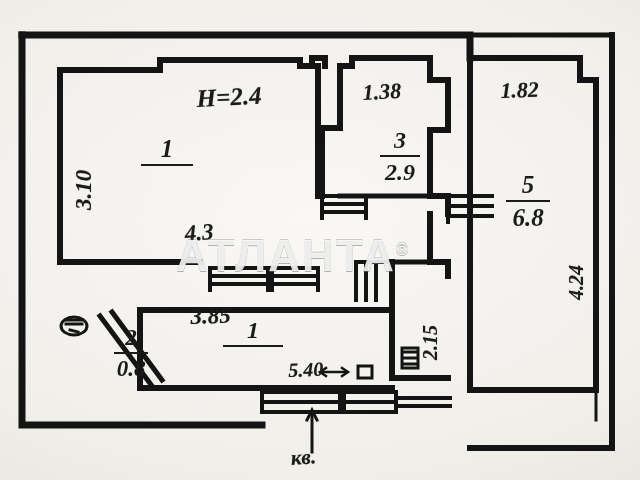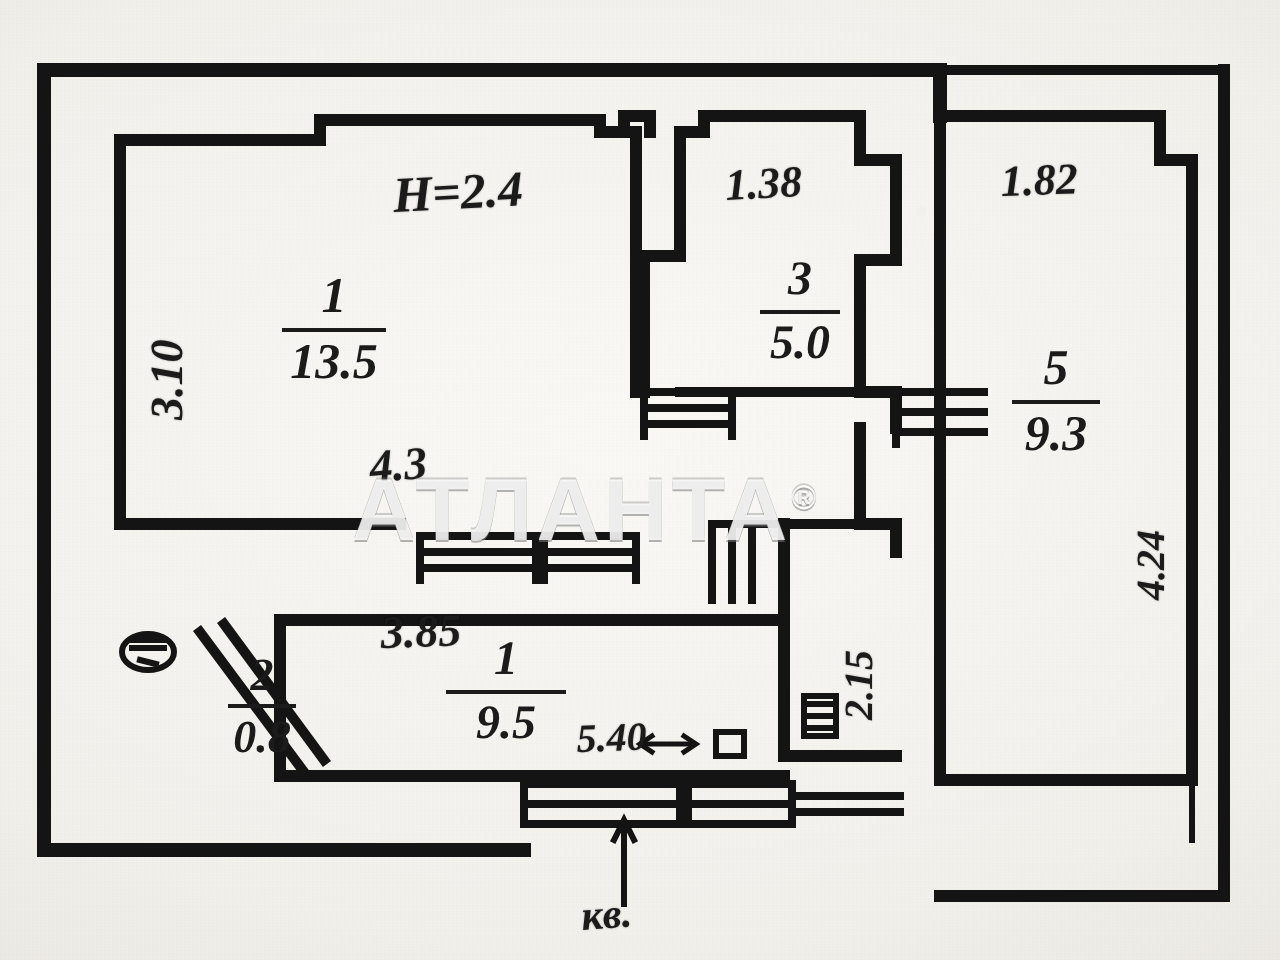--- a/index.html
+++ b/index.html
@@ -203,53 +203,51 @@
     </svg>
   </div>
 
   <div id="textlayer">
 
     <div class="lbl hand" style="left:196px;top:86px;font-size:25px;transform:rotate(-3deg);">H=2.4</div>
 
     <div class="frac" style="left:132px;top:136px;width:70px;font-size:25px;">
       <span class="num">1</span>
       <span class="bar" style="width:52px;"></span>
-      <span class="den">13.5</span>
     </div>
 
     <div class="lbl hand vert" style="left:72px;top:210px;font-size:23px;">3.10</div>
 
     <div class="lbl hand" style="left:184px;top:222px;font-size:23px;transform:rotate(-4deg);">4.3</div>
 
     <div class="lbl hand" style="left:362px;top:82px;font-size:22px;transform:rotate(-3deg);">1.38</div>
 
     <div class="frac" style="left:372px;top:128px;width:56px;font-size:24px;">
       <span class="num">3</span>
       <span class="bar" style="width:40px;"></span>
-      <span class="den">5.0</span>
+      <span class="den">2.9</span>
     </div>
 
     <div class="lbl hand" style="left:500px;top:80px;font-size:22px;transform:rotate(-2deg);">1.82</div>
 
     <div class="frac" style="left:500px;top:172px;width:56px;font-size:25px;">
       <span class="num">5</span>
       <span class="bar" style="width:44px;"></span>
-      <span class="den">9.3</span>
+      <span class="den">6.8</span>
     </div>
 
     <div class="lbl hand vert" style="left:566px;top:300px;font-size:20px;">4.24</div>
 
     <div class="lbl hand vert" style="left:420px;top:360px;font-size:20px;">2.15</div>
 
     <div class="lbl hand" style="left:190px;top:305px;font-size:23px;transform:rotate(-2deg);">3.85</div>
 
     <div class="frac" style="left:218px;top:318px;width:70px;font-size:24px;">
       <span class="num">1</span>
       <span class="bar" style="width:60px;"></span>
-      <span class="den">9.5</span>
     </div>
 
     <div class="frac" style="left:108px;top:326px;width:46px;font-size:23px;">
       <span class="num">2</span>
       <span class="bar" style="width:34px;"></span>
       <span class="den">0.8</span>
     </div>
 
     <div class="lbl hand" style="left:288px;top:360px;font-size:20px;transform:rotate(-2deg);">5.40</div>
 

